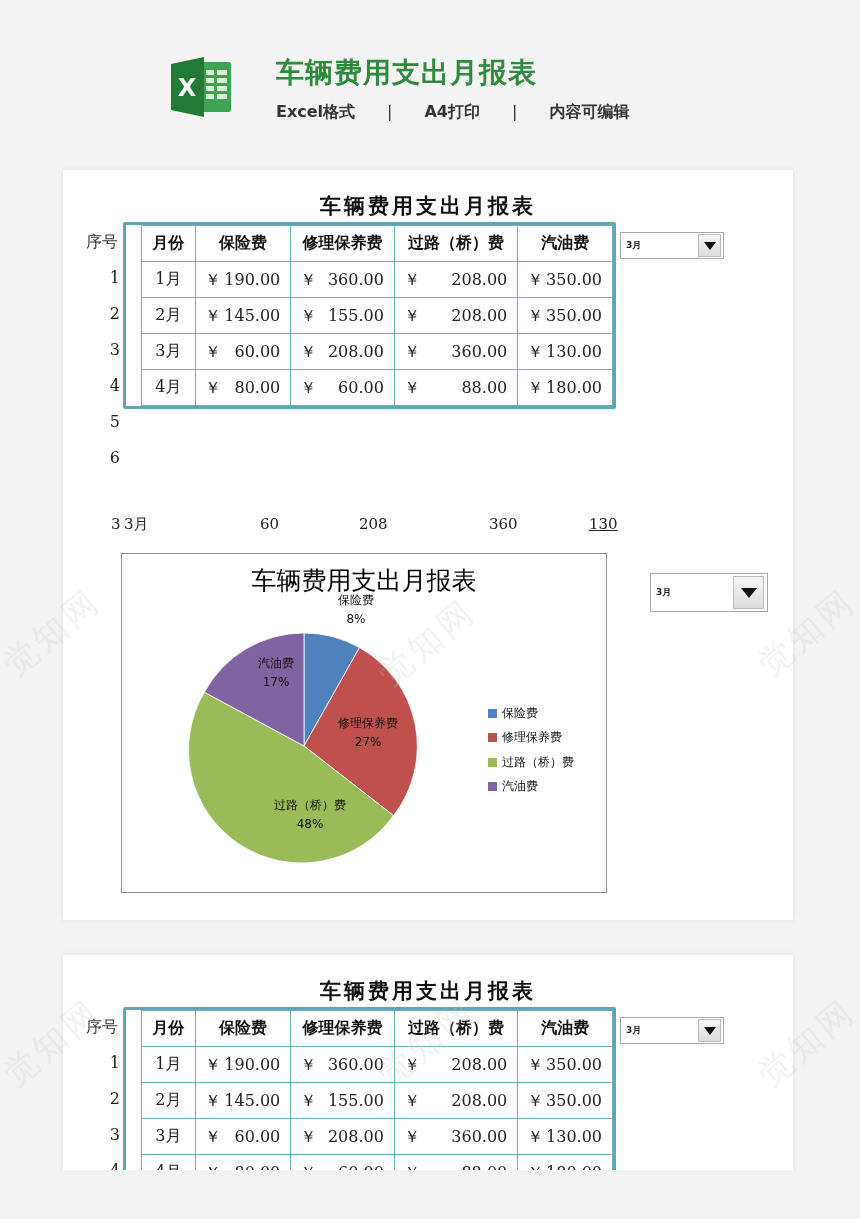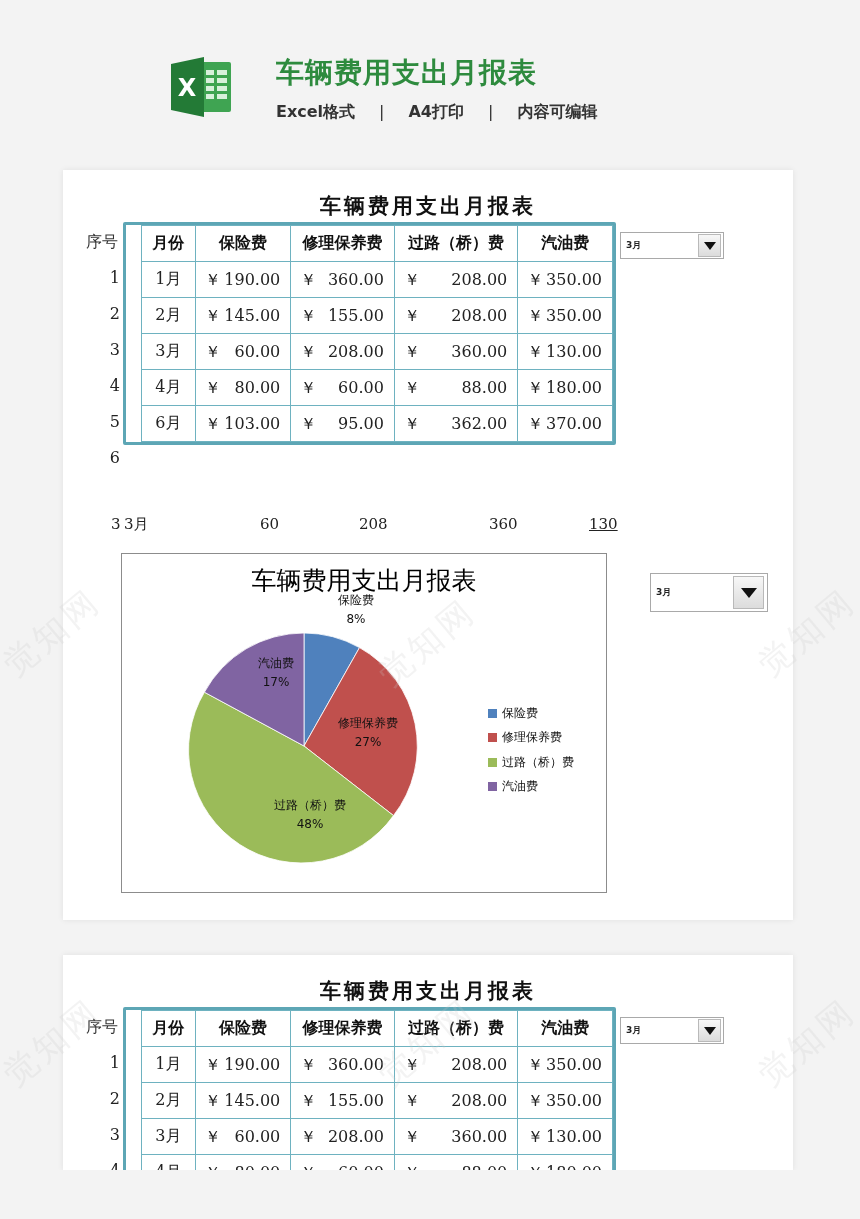--- a/index.html
+++ b/index.html
@@ -15,21 +15,21 @@
   .xl-logo { position: absolute; left: 171px; top: 56px; width: 62px; height: 62px; }
   .banner-title {
     position: absolute; left: 276px; top: 54px;
     font-family: "DejaVu Sans", "Liberation Sans", sans-serif;
     font-weight: bold; font-size: 28px; color: #2e8b3e; letter-spacing: 1px;
   }
   .banner-sub {
     position: absolute; left: 276px; top: 102px;
     font-family: "DejaVu Sans", "Liberation Sans", sans-serif;
     font-weight: bold; font-size: 16px; color: #333;
-    display: flex; gap: 4px;
+    display: flex; gap: 12px;
   }
   .banner-sub .sep { margin: 0 20px; font-weight: normal; }
 
   
   .card {
     position: absolute; left: 63px; width: 730px; background: #fff;
     box-shadow: 0 0 6px rgba(0,0,0,0.08);
   }
   .card1 { top: 170px; height: 750px; }
   .card2 { top: 955px; height: 215px; overflow: hidden; }
@@ -198,27 +198,20 @@
         <td class="money"><span class="yen">￥</span><span>360.00</span></td>
         <td class="money"><span class="yen">￥</span><span>130.00</span></td>
       </tr>
       <tr>
         <td class="month">4月</td>
         <td class="money"><span class="yen">￥</span><span>80.00</span></td>
         <td class="money"><span class="yen">￥</span><span>60.00</span></td>
         <td class="money"><span class="yen">￥</span><span>88.00</span></td>
         <td class="money"><span class="yen">￥</span><span>180.00</span></td>
       </tr>
-      <tr>
-        <td class="month">6月</td>
-        <td class="money"><span class="yen">￥</span><span>103.00</span></td>
-        <td class="money"><span class="yen">￥</span><span>95.00</span></td>
-        <td class="money"><span class="yen">￥</span><span>362.00</span></td>
-        <td class="money"><span class="yen">￥</span><span>370.00</span></td>
-      </tr>
     </tbody>
       </table>
   </div>
 
   <div class="combo" style="left:557px; top:62px; width:104px;">
     <span class="val">3月</span>
     <span class="btn">
         <span class="tri"></span>
       </span>
   </div>

